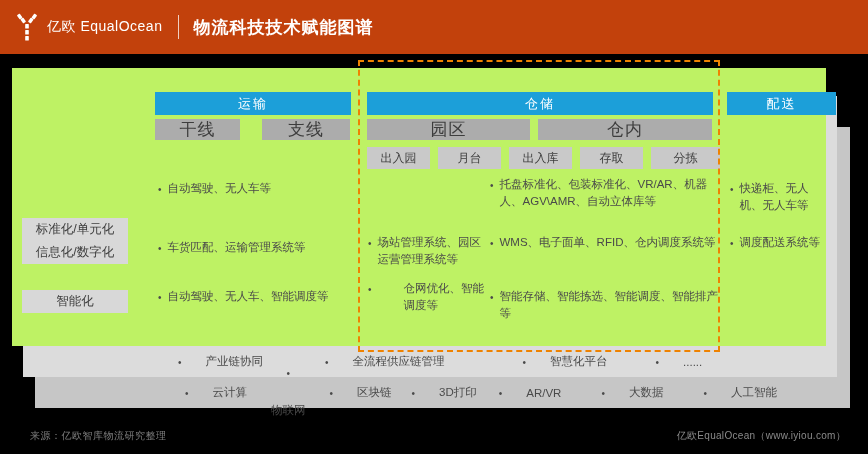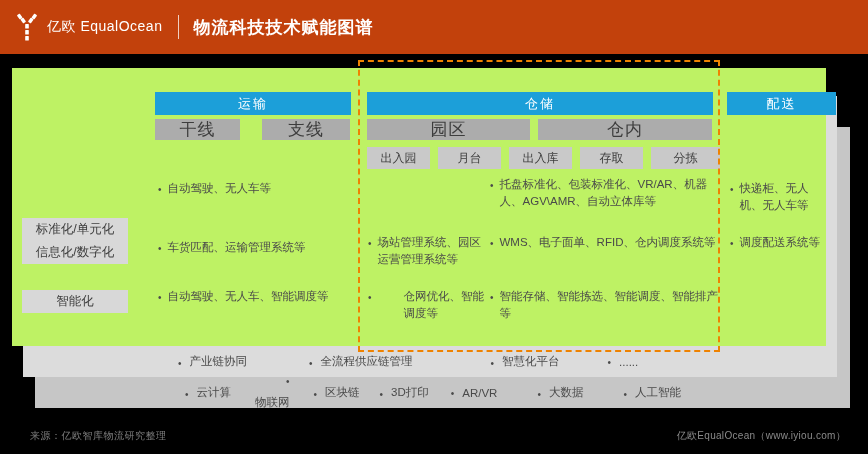--- a/index.html
+++ b/index.html
@@ -55,36 +55,36 @@
   
   .cell { position:absolute; display:flex; gap:6px; color:#4A4A4A; font-size:11.5px; line-height:1.45; }
   .cell .bullet { flex:0 0 auto; }
   .cell .bullet::before { content:"•"; font-size:10px; position:relative; top:1px; }
   .c-t0 { left:146px; top:112px; width:192px; }
   .c-t1 { left:146px; top:171px; width:192px; }
   .c-t2 { left:146px; top:220px; width:192px; }
   .c-wr0 { left:478px; top:108px; width:232px; }
   .c-wl1 { left:356px; top:166px; width:118px; }
   .c-wr1 { left:478px; top:166px; width:232px; }
-  .c-wl2 { left:356px; top:220px; width:118px;gap:32px; }
+  .c-wl2 { left:356px; top:212px; width:118px;gap:32px; }
   .c-wr2 { left:478px; top:220px; width:232px; }
   .c-d0 { left:718px; top:112px; width:96px; }
   .c-d1 { left:718px; top:166px; width:96px; }
 
   
   .highlight-box {
     position:absolute; left:358px; top:60px; width:362px; height:292px;
     border:2px dashed #EF8200; pointer-events:none;
   }
 
   
   .band { position:absolute; display:flex; align-items:center; color:#4A4A4A; font-size:11.5px; }
   .band-a { left:23px; top:346px; width:814px; height:31px; }
   .band-b { left:35px; top:377px; width:815px; height:31px; }
-  .band-item { display:flex; gap:8px; align-items:flex-end; white-space:nowrap; }
+  .band-item { display:flex; gap:24px; align-items:center; white-space:nowrap; }
   .band-item .bullet::before { content:"•"; font-size:10px; }
   .band-a .band-item:nth-child(1){ margin-left:155px; }
   .band-a .band-item:nth-child(2){ margin-left:62px; }
   .band-a .band-item:nth-child(3){ margin-left:78px; }
   .band-a .band-item:nth-child(4){ margin-left:48px; }
   .band-b .band-item:nth-child(1){ margin-left:150px; }
   .band-b .band-item:nth-child(2){ margin-left:24px;flex-direction:column; }
   .band-b .band-item:nth-child(3){ margin-left:24px; }
   .band-b .band-item:nth-child(4){ margin-left:20px; }
   .band-b .band-item:nth-child(5){ margin-left:22px; }

